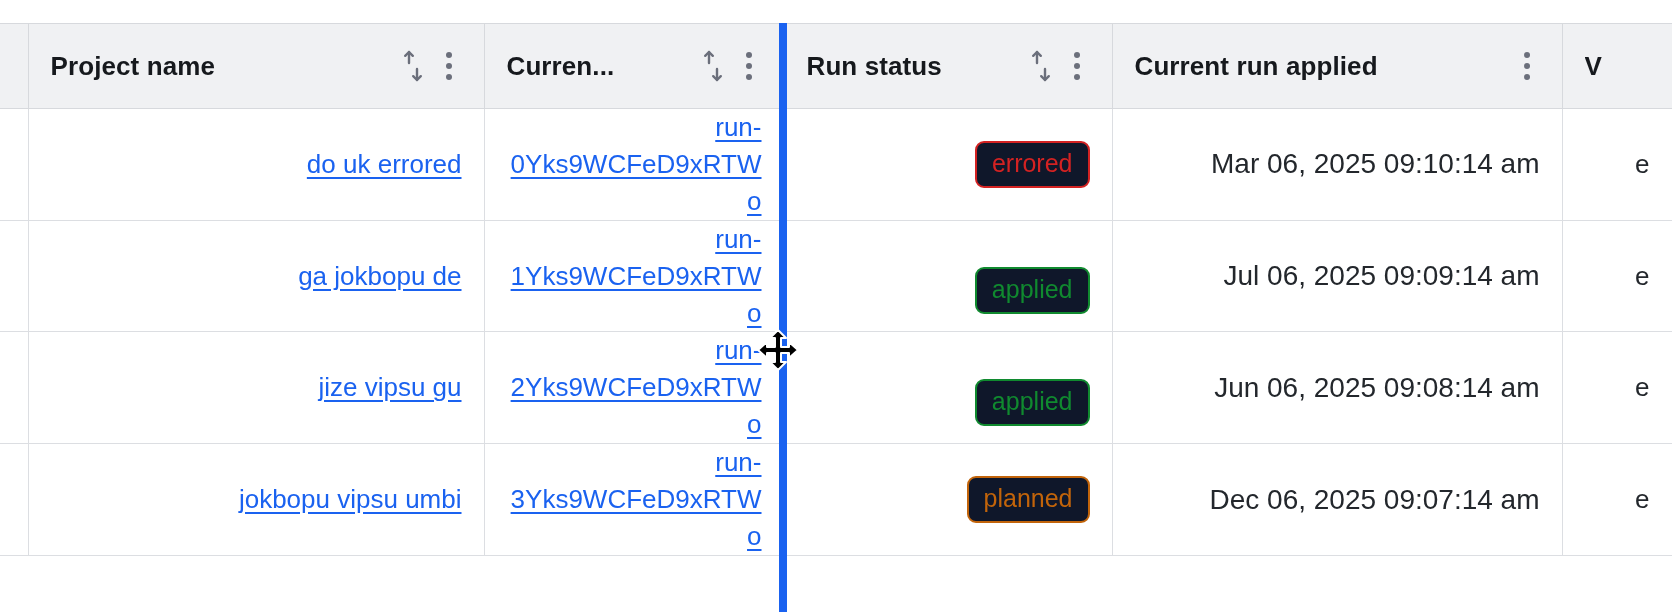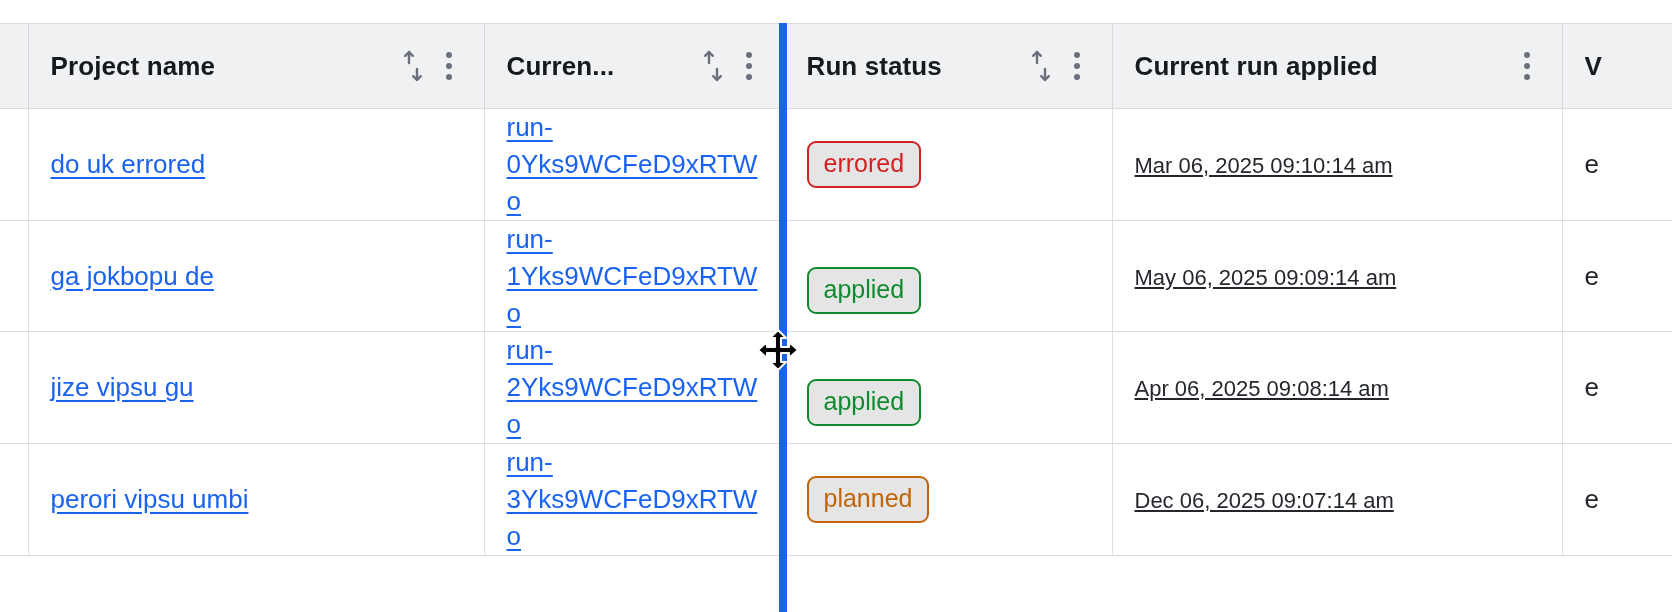--- a/index.html
+++ b/index.html
@@ -90,48 +90,49 @@
 
   tbody td {
     height: 108px;
     border-bottom: 1px solid #dcdee2;
     border-right: 1px solid #dcdee2;
     padding: 0 22px;
     vertical-align: middle;
     font-size: 26px;
     color: #23272c;
     background: #ffffff;
+    text-align: right;
   }
   tbody td.gutter { padding: 0; }
 
   .cell-link {
     color: #1a62f0;
     text-decoration: underline;
     text-underline-offset: 4px;
     font-size: 26px;
     line-height: 1.42;
     word-break: break-word;
     cursor: pointer;
   }
 
   .badge {
     display: inline-block;
     padding: 7px 15px 9px;
     border-radius: 9px;
     border: 2px solid currentColor;
     font-size: 25px;
     line-height: 1.08;
-    background: #e5e5e5;
+    background: #0f172a;
     cursor: default;
   }
   .badge.errored { color: #d32222; }
   .badge.applied { color: #108a2f; margin-top: 29px; }
   .badge.planned { color: #c2640a; }
 
-  .date-text { white-space: nowrap; font-size: 22px; color: #23272c; text-decoration: underline; }
+  .date-text { white-space: nowrap; font-size: 28px; color: #23272c; }
   .extra-text { font-size: 26px; color: #23272c; }
 
   
   .resize-line {
     position: absolute;
     top: 23px;
     left: 779px;
     width: 8px;
     height: 589px;
     background: #1a62f0;
@@ -282,50 +283,50 @@
         <td>
           <a class="cell-link">ga jokbopu de</a>
         </td>
         <td>
           <a class="cell-link">run-1Yks9WCFeD9xRTWo</a>
         </td>
         <td>
           <span class="badge applied">applied</span>
         </td>
         <td>
-          <span class="date-text">May 06, 2025 09:09:14 am</span>
+          <span class="date-text">Jul 06, 2025 09:09:14 am</span>
         </td>
         <td>
           <span class="extra-text">e</span>
         </td>
       </tr>
 
       <tr>
         <td class="gutter"></td>
         <td>
           <a class="cell-link">jize vipsu gu</a>
         </td>
         <td>
           <a class="cell-link">run-2Yks9WCFeD9xRTWo</a>
         </td>
         <td>
           <span class="badge applied">applied</span>
         </td>
         <td>
-          <span class="date-text">Apr 06, 2025 09:08:14 am</span>
+          <span class="date-text">Jun 06, 2025 09:08:14 am</span>
         </td>
         <td>
           <span class="extra-text">e</span>
         </td>
       </tr>
 
       <tr>
         <td class="gutter"></td>
         <td>
-          <a class="cell-link">perori vipsu umbi</a>
+          <a class="cell-link">jokbopu vipsu umbi</a>
         </td>
         <td>
           <a class="cell-link">run-3Yks9WCFeD9xRTWo</a>
         </td>
         <td>
           <span class="badge planned">planned</span>
         </td>
         <td>
           <span class="date-text">Dec 06, 2025 09:07:14 am</span>
         </td>

